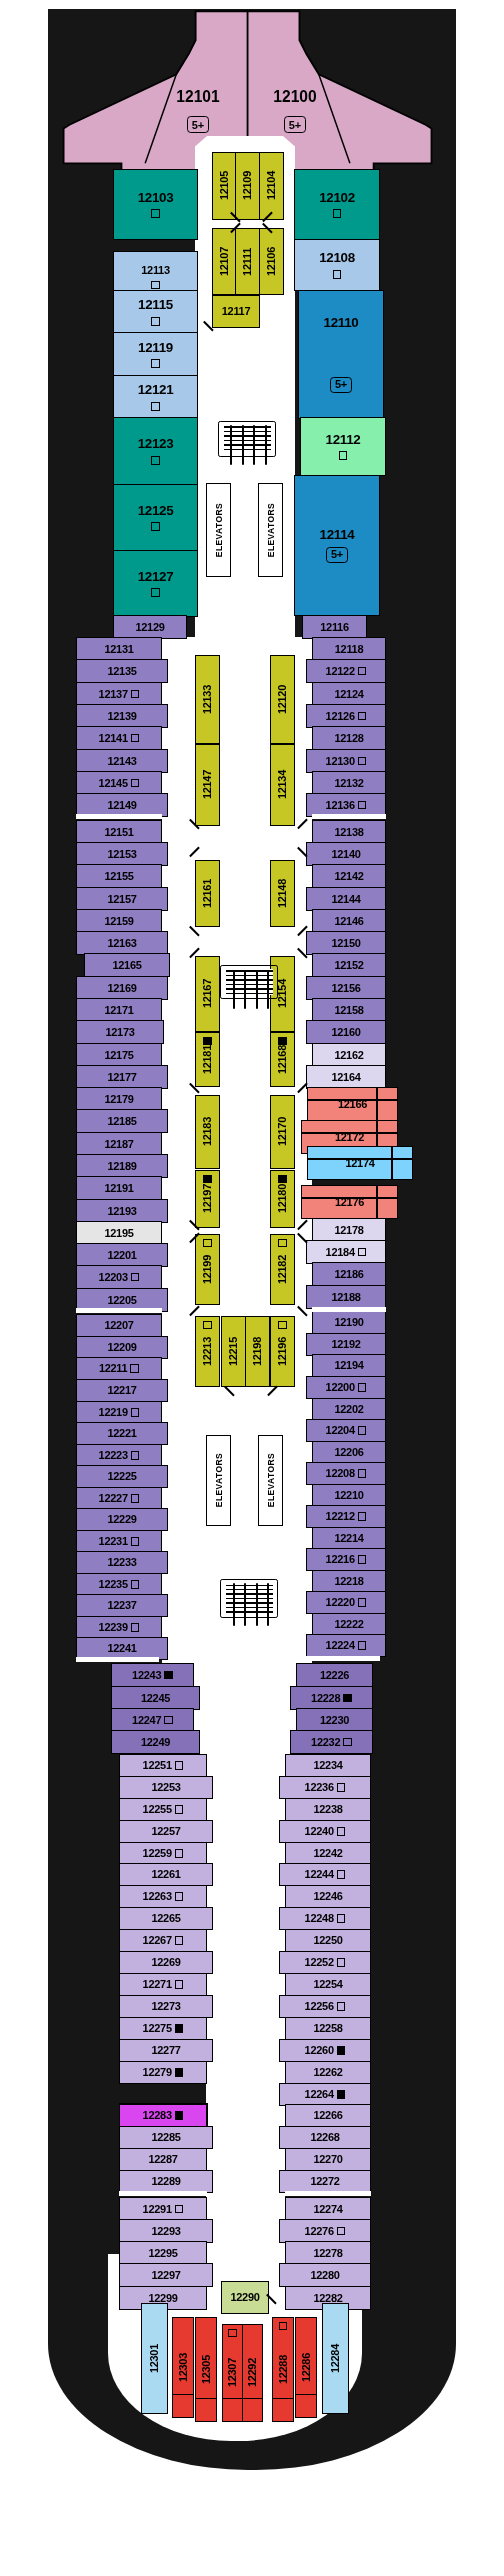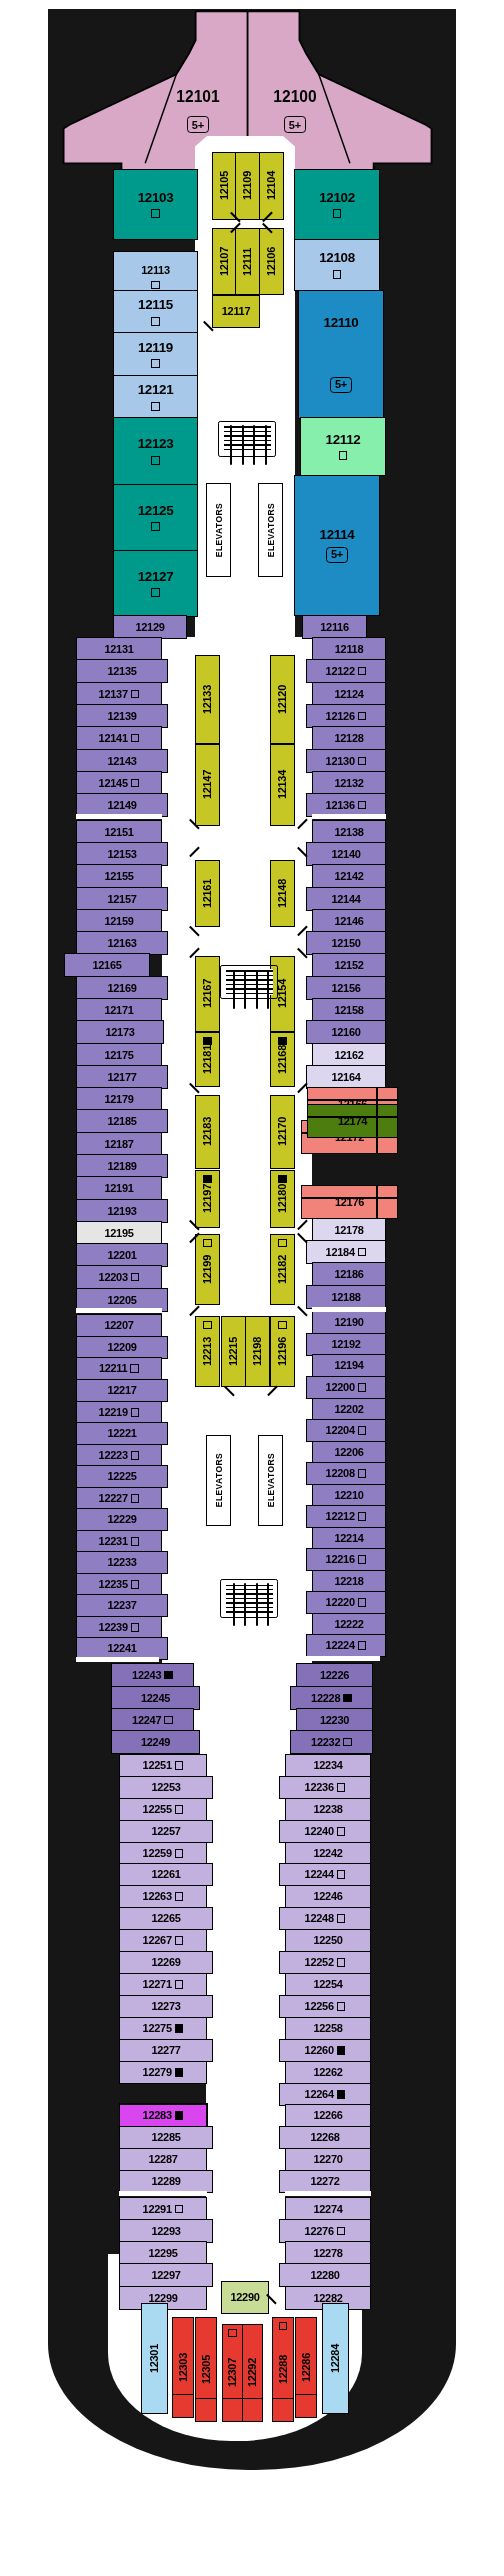--- a/index.html
+++ b/index.html
@@ -167,21 +167,21 @@
       </div>
       <div class="abs cab" style="left: 76px; top: 887px; width: 92px; height: 24px; background: rgb(143, 126, 194);">
         <span class="num">12157</span>
       </div>
       <div class="abs cab" style="left: 76px; top: 909px; width: 86px; height: 24px; background: rgb(143, 126, 194);">
         <span class="num">12159</span>
       </div>
       <div class="abs cab" style="left: 76px; top: 931px; width: 92px; height: 24px; background: rgb(143, 126, 194);">
         <span class="num">12163</span>
       </div>
-      <div class="abs cab" style="left: 64px; top: 953px; width: 86px; height: 24px; background: rgb(143, 126, 194);">
+      <div class="abs cab" style="left: 84px; top: 953px; width: 86px; height: 24px; background: rgb(143, 126, 194);">
         <span class="num">12165</span>
       </div>
       <div class="abs cab" style="left: 76px; top: 976px; width: 92px; height: 24px; background: rgb(143, 126, 194);">
         <span class="num">12169</span>
       </div>
       <div class="abs cab" style="left: 76px; top: 998px; width: 86px; height: 24px; background: rgb(143, 126, 194);">
         <span class="num">12171</span>
       </div>
       <div class="abs cab" style="left: 76px; top: 1020px; width: 88px; height: 24px; background: rgb(143, 126, 194);">
         <span class="num">12173</span>
@@ -440,21 +440,21 @@
       </div>
       <div class="abs cab" style="left: 306px; top: 1065px; width: 80px; height: 24px; background: rgb(221, 214, 239);">
         <span class="num">12164</span>
       </div>
       <div class="abs cab balc" style="left: 307px; top: 1087px; width: 91px; height: 34px; background: rgb(242, 131, 123);">
         <span class="num">12166</span>
       </div>
       <div class="abs cab balc" style="left: 301px; top: 1120px; width: 97px; height: 34px; background: rgb(242, 131, 123);">
         <span class="num">12172</span>
       </div>
-      <div class="abs cab balc" style="left: 307px; top: 1104px; width: 91px; height: 34px; background: #4d7c0f;">
+      <div class="abs cab balc" style="left: 307px; top: 1146px; width: 106px; height: 34px; background: #7dd3fc;">
         <span class="num">12174</span>
       </div>
       <div class="abs cab balc" style="left: 301px; top: 1185px; width: 97px; height: 34px; background: rgb(242, 131, 123);">
         <span class="num">12176</span>
       </div>
       <div class="abs cab" style="left: 312px; top: 1218px; width: 74px; height: 24px; background: rgb(221, 214, 239);">
         <span class="num">12178</span>
       </div>
       <div class="abs cab" style="left: 306px; top: 1240px; width: 80px; height: 24px; background: rgb(221, 214, 239);">
         <span class="num">12184</span>

